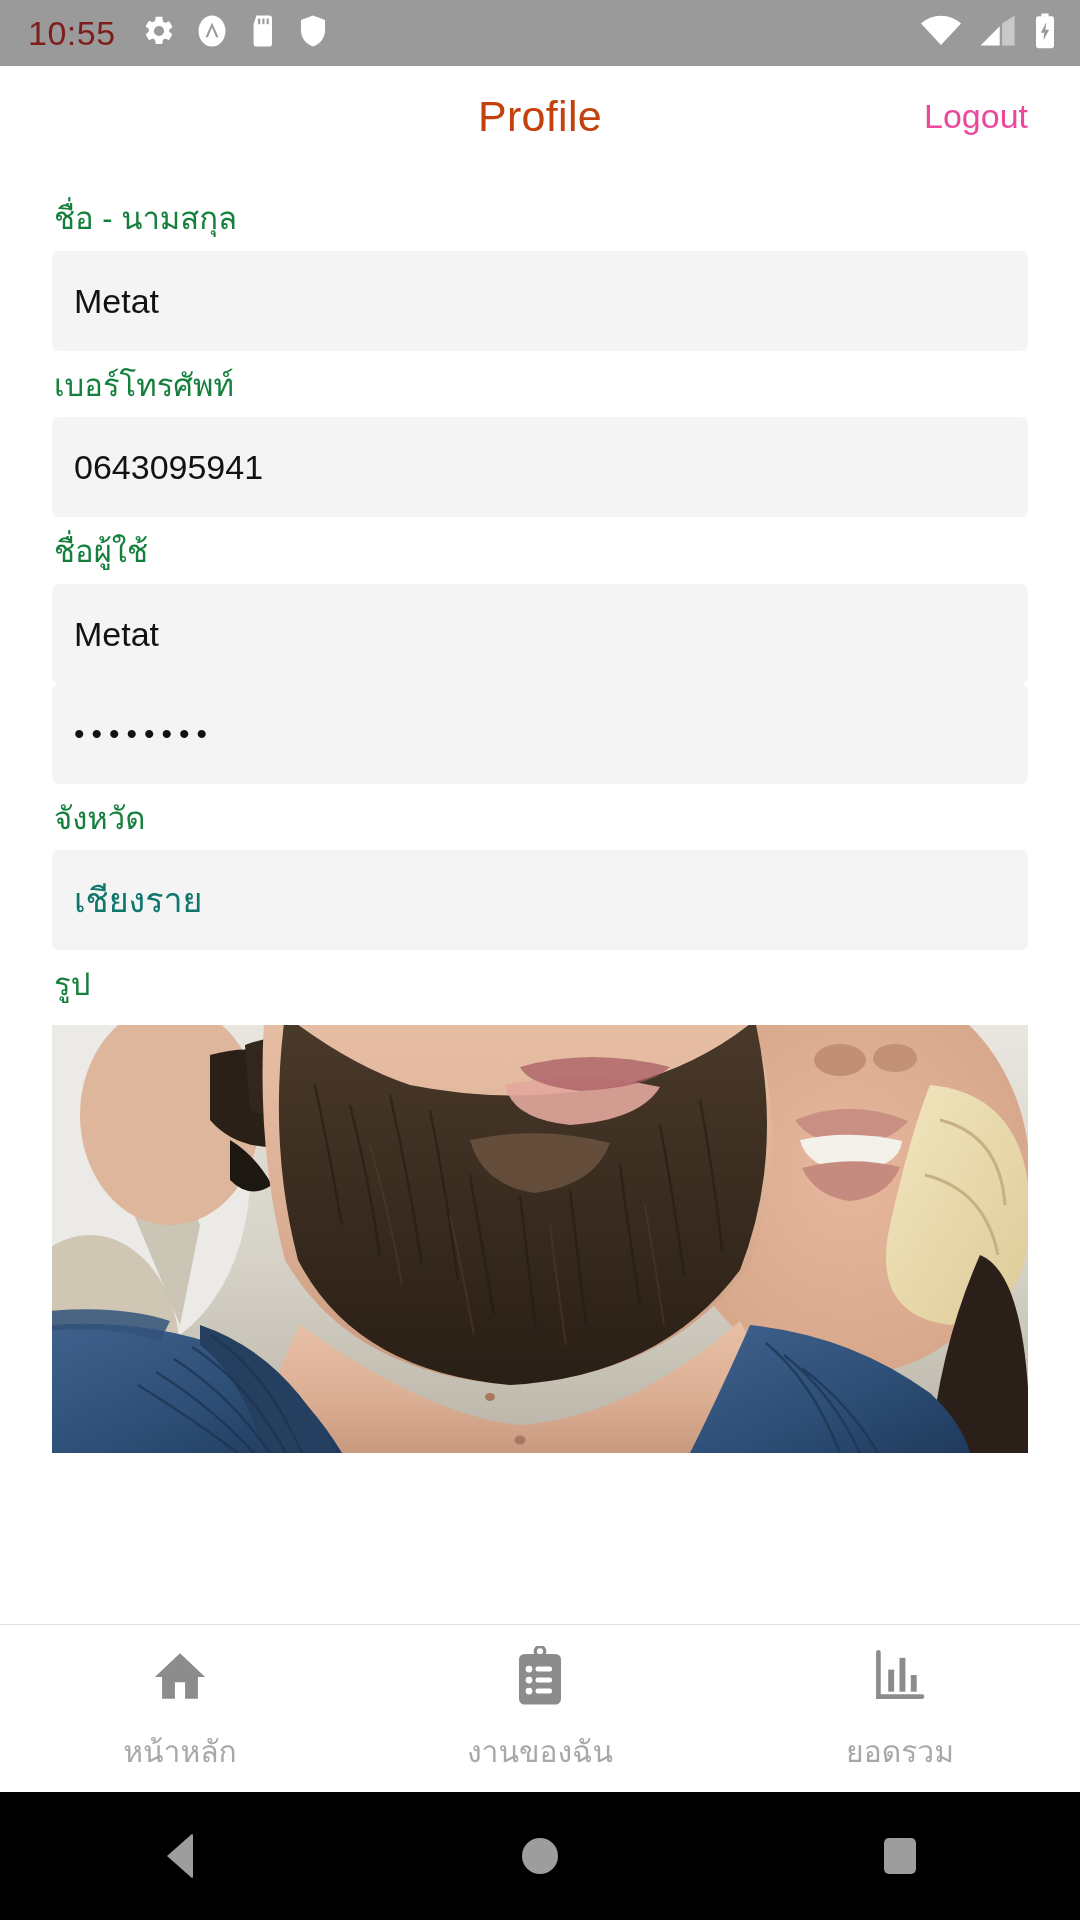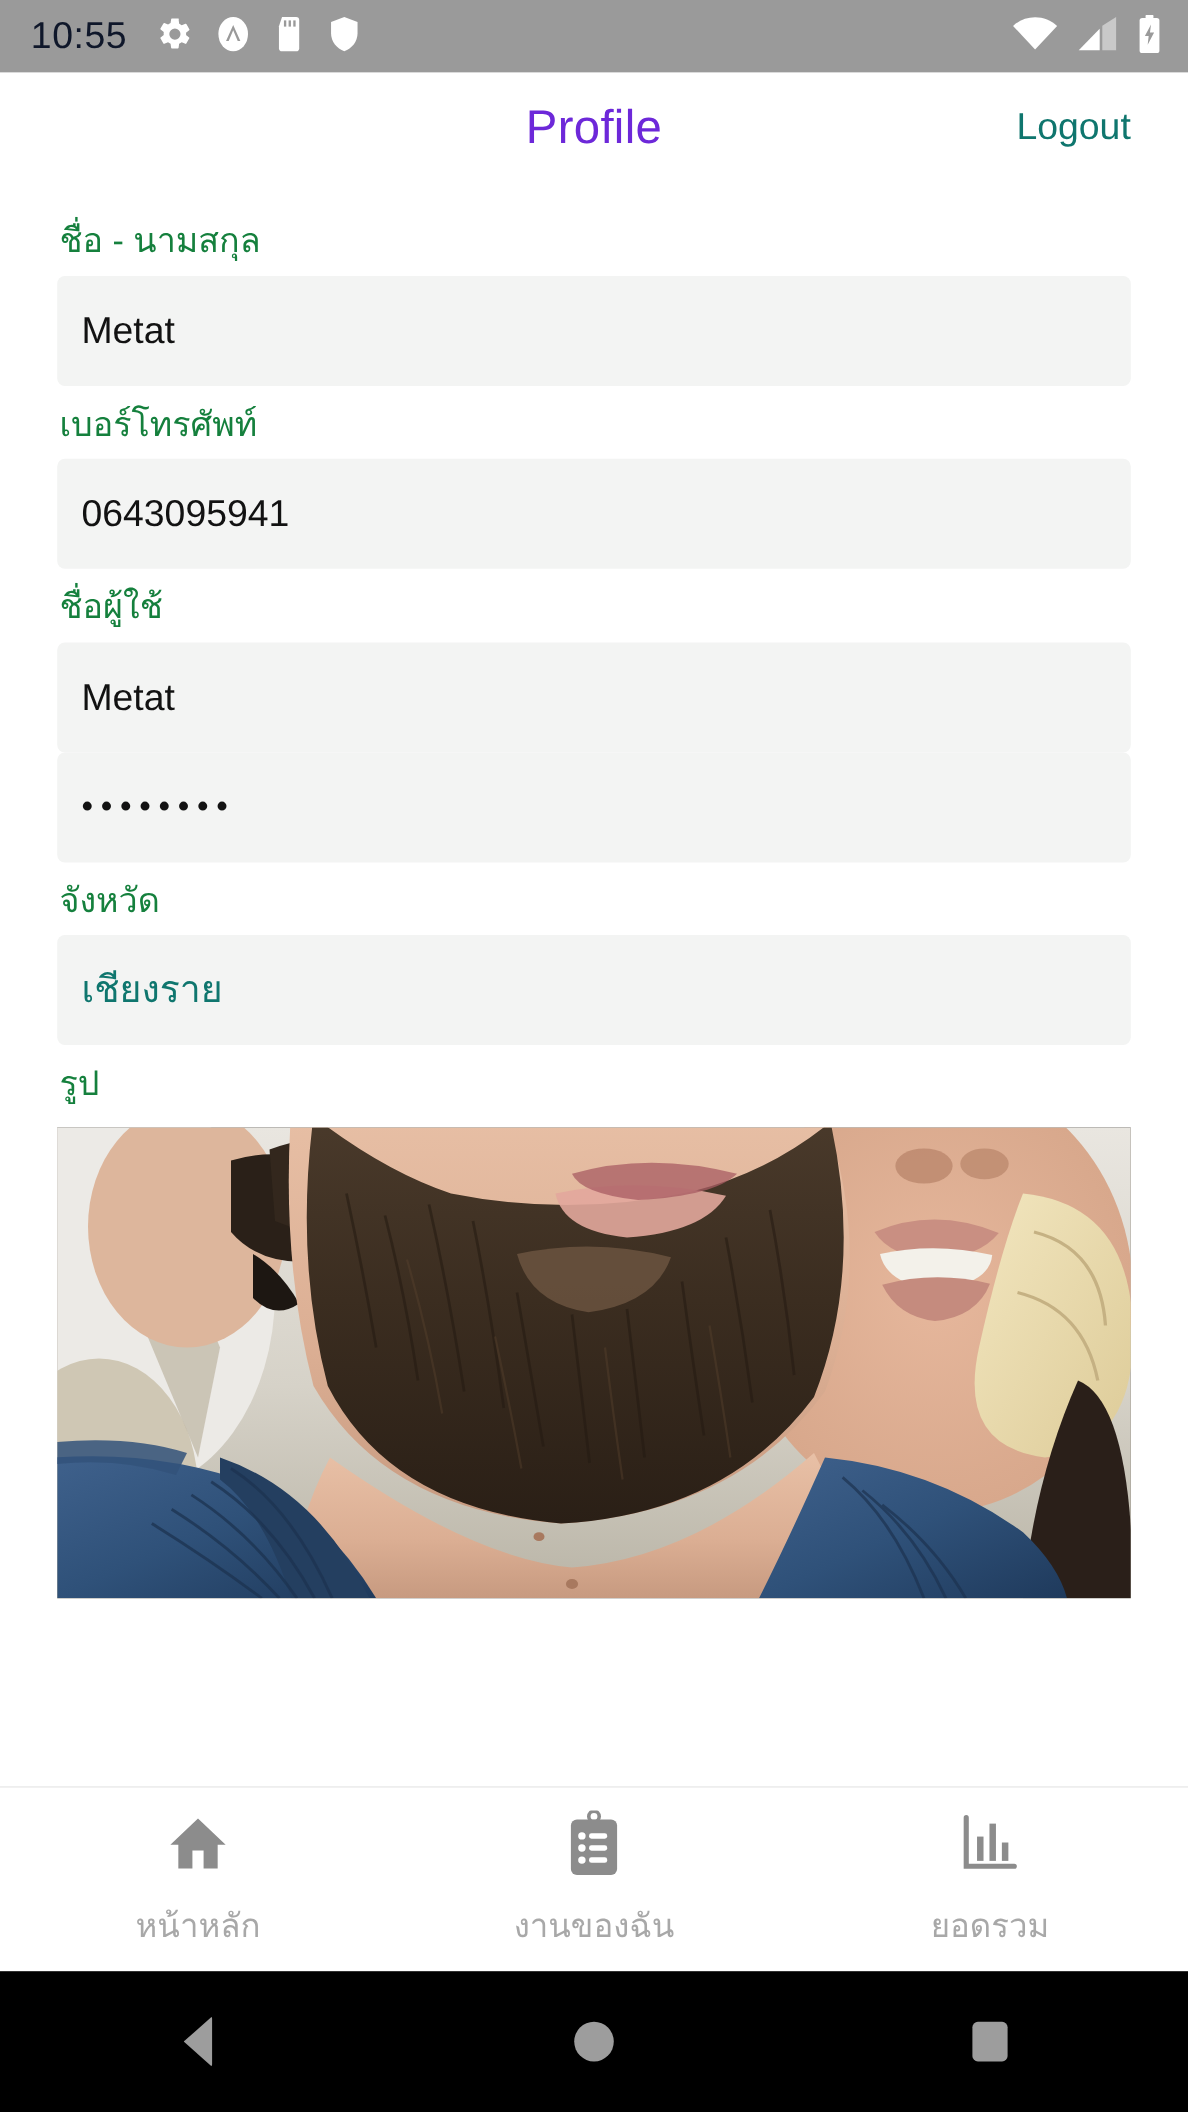--- a/index.html
+++ b/index.html
@@ -23,21 +23,21 @@
   
   .status-bar {
     height: 66px;
     background: #9a9a9a;
     display: flex;
     align-items: center;
     padding: 0 24px 0 28px;
     flex: 0 0 auto;
   }
   .status-time {
-    color: #0f172a;
+    color: #7f1d1d;
     font-size: 34px;
     letter-spacing: 0.5px;
     line-height: 1;
     font-weight: 400;
   }
   .status-left-icons {
     display: flex;
     align-items: center;
     gap: 19px;
     margin-left: 26px;
@@ -55,31 +55,31 @@
     height: 100px;
     flex: 0 0 auto;
     position: relative;
     background: #ffffff;
     display: flex;
     align-items: center;
     justify-content: center;
   }
   .header-title {
     font-size: 43px;
-    color: #6d28d9;
+    color: #c2410c;
     font-weight: 400;
     letter-spacing: 0.3px;
   }
   .header-action {
     position: absolute;
     right: 52px;
     top: 50%;
     transform: translateY(-50%);
     font-size: 34px;
-    color: #0f766e;
+    color: #ec4899;
     font-weight: 400;
     cursor: pointer;
   }
 
   
   .content {
     flex: 1 1 auto;
     overflow: hidden;
     padding: 18px 52px 0 52px;
     background: #ffffff;

